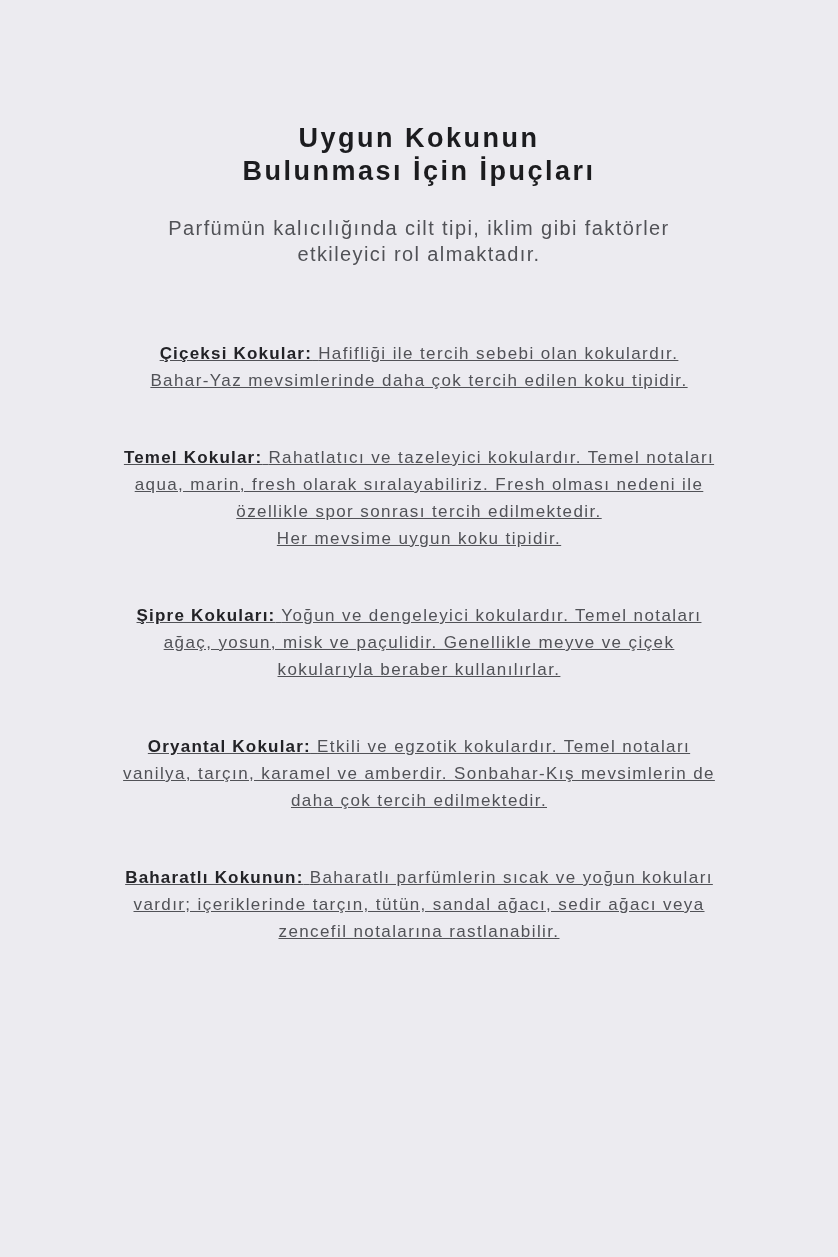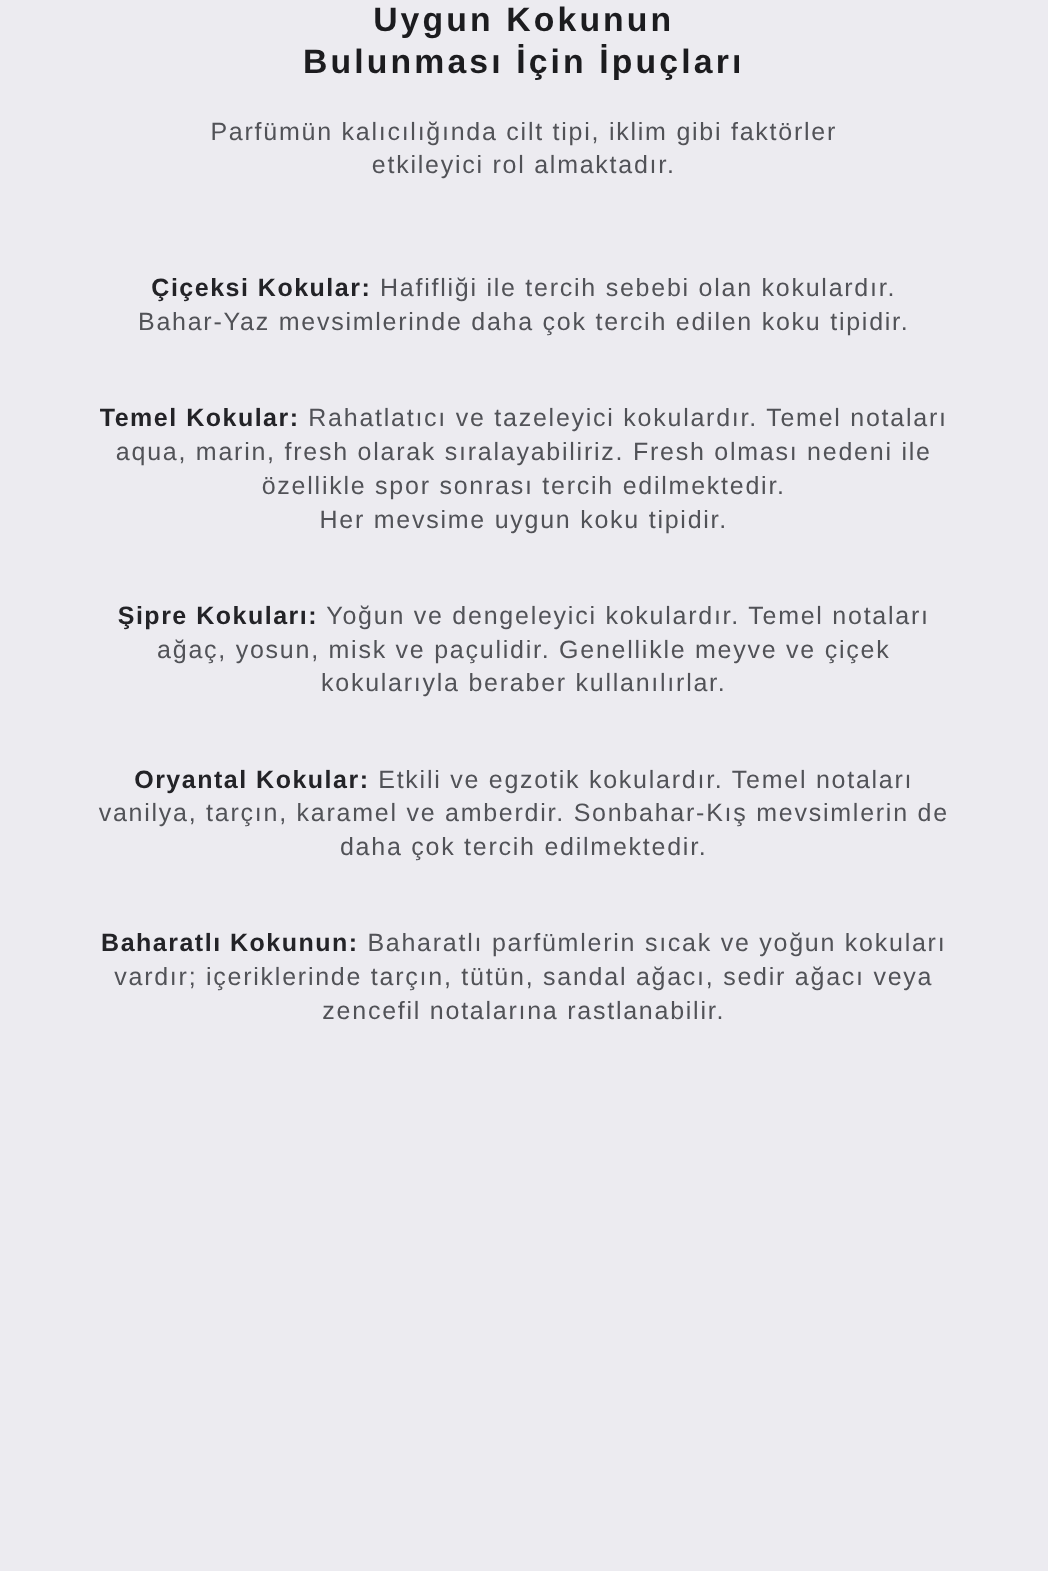--- a/index.html
+++ b/index.html
@@ -4,20 +4,21 @@
 <style>
   html, body {
     margin: 0;
     padding: 0;
   }
   .page {
     width: 838px;
     height: 1257px;
     background: #ECEBF0;
     box-sizing: border-box;
+    padding-top: 122px;
     font-family: "Liberation Sans", "DejaVu Sans", sans-serif;
     overflow: hidden;
   }
   .inner {
     width: 700px;
     margin: 0 auto;
     text-align: center;
   }
   .page-title {
     font-size: 27px;
@@ -30,26 +31,27 @@
   }
   .intro {
     font-size: 20px;
     color: #515257;
     letter-spacing: 1.4px;
     line-height: 26px;
     white-space: pre-line;
     margin: 0 0 73px 0;
   }
   .section {
-    font-size: 20px;
+    font-size: 17px;
     color: #515257;
     letter-spacing: 1.4px;
     line-height: 27px;
     white-space: pre-line;
     margin: 0 0 50px 0;
+    text-decoration: underline;
   }
   .section strong {
     color: #232327;
     font-weight: bold;
     letter-spacing: 1.2px;
   }
 </style>
 </head>
 <body>
 

